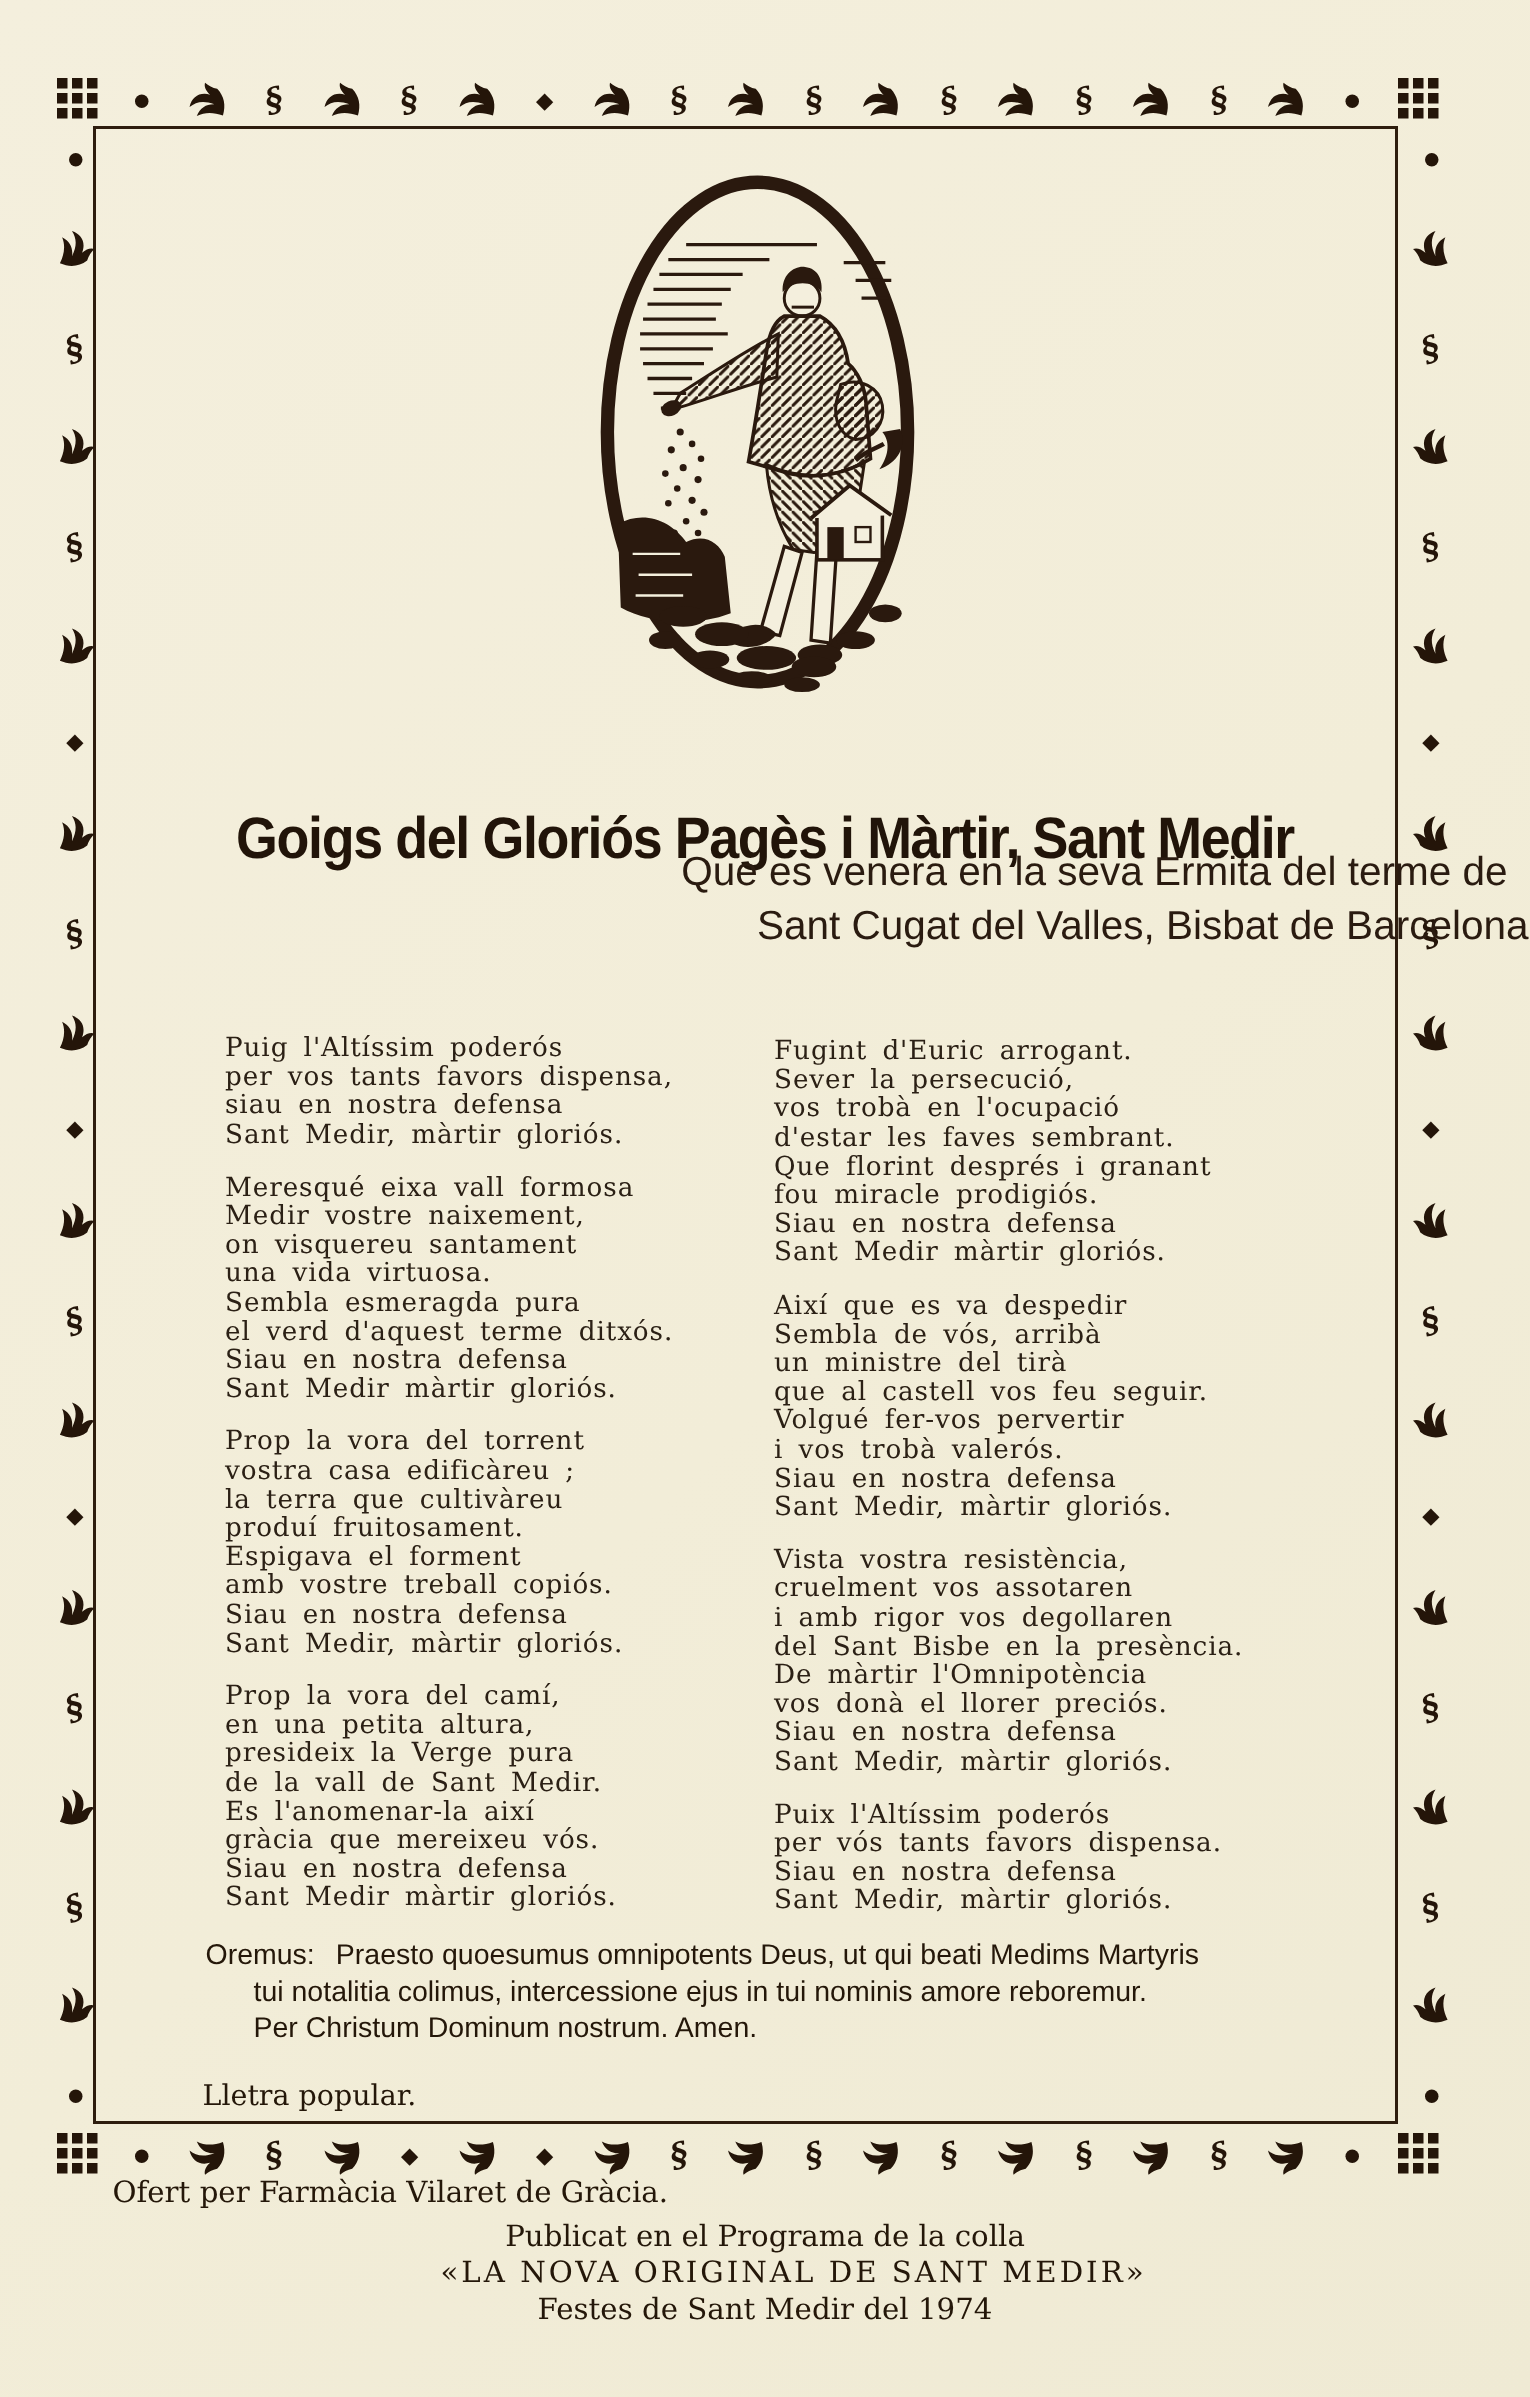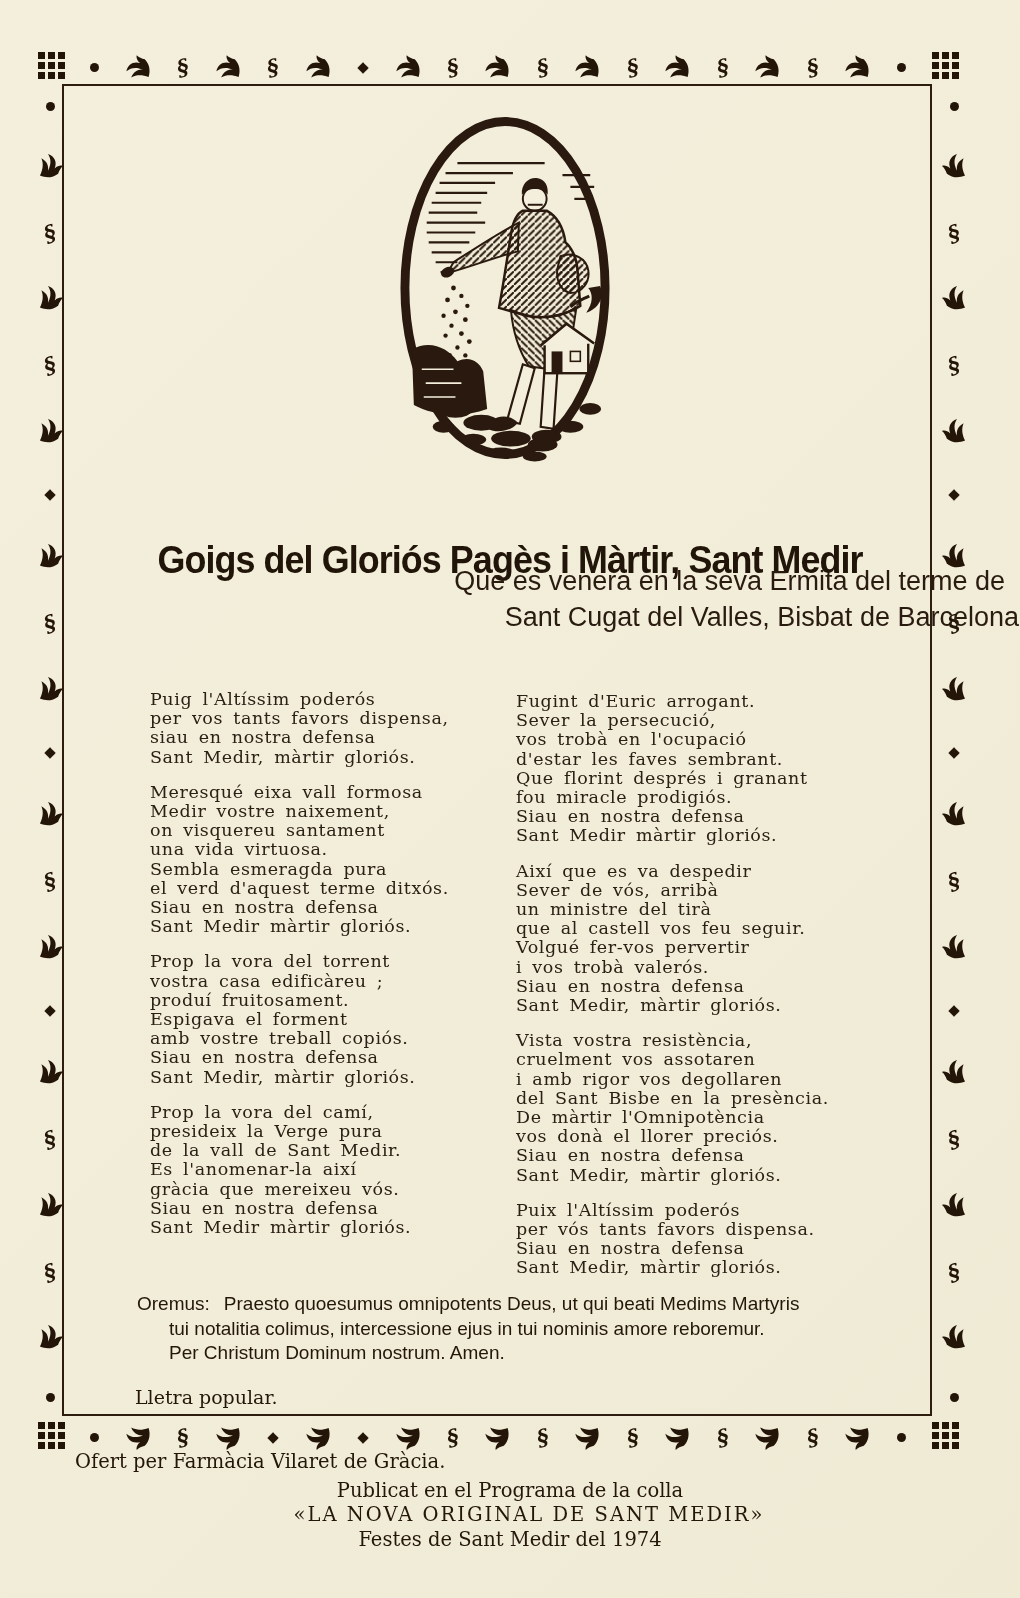--- a/index.html
+++ b/index.html
@@ -378,28 +378,30 @@
       <div class="vline">on visquereu santament</div>
       <div class="vline">una vida virtuosa.</div>
       <div class="vline">Sembla esmeragda pura</div>
       <div class="vline">el verd d'aquest terme ditxós.</div>
       <div class="vline">Siau en nostra defensa</div>
       <div class="vline">Sant Medir màrtir gloriós.</div>
     </div>
     <div class="stanza">
       <div class="vline">Prop la vora del torrent</div>
       <div class="vline">vostra casa edificàreu ;</div>
+      <div class="vline">la terra que cultivàreu</div>
       <div class="vline">produí fruitosament.</div>
       <div class="vline">Espigava el forment</div>
       <div class="vline">amb vostre treball copiós.</div>
       <div class="vline">Siau en nostra defensa</div>
       <div class="vline">Sant Medir, màrtir gloriós.</div>
     </div>
     <div class="stanza">
       <div class="vline">Prop la vora del camí,</div>
+      <div class="vline">en una petita altura,</div>
       <div class="vline">presideix la Verge pura</div>
       <div class="vline">de la vall de Sant Medir.</div>
       <div class="vline">Es l'anomenar-la així</div>
       <div class="vline">gràcia que mereixeu vós.</div>
       <div class="vline">Siau en nostra defensa</div>
       <div class="vline">Sant Medir màrtir gloriós.</div>
     </div>
   </div>
 <div class="col col-right">
     <div class="stanza">
@@ -407,21 +409,21 @@
       <div class="vline">Sever la persecució,</div>
       <div class="vline">vos trobà en l'ocupació</div>
       <div class="vline">d'estar les faves sembrant.</div>
       <div class="vline">Que florint després i granant</div>
       <div class="vline">fou miracle prodigiós.</div>
       <div class="vline">Siau en nostra defensa</div>
       <div class="vline">Sant Medir màrtir gloriós.</div>
     </div>
     <div class="stanza">
       <div class="vline">Així que es va despedir</div>
-      <div class="vline">Sever de vós, arribà</div>
+      <div class="vline">Sembla de vós, arribà</div>
       <div class="vline">un ministre del tirà</div>
       <div class="vline">que al castell vos feu seguir.</div>
       <div class="vline">Volgué fer-vos pervertir</div>
       <div class="vline">i vos trobà valerós.</div>
       <div class="vline">Siau en nostra defensa</div>
       <div class="vline">Sant Medir, màrtir gloriós.</div>
     </div>
     <div class="stanza">
       <div class="vline">Vista vostra resistència,</div>
       <div class="vline">cruelment vos assotaren</div>

